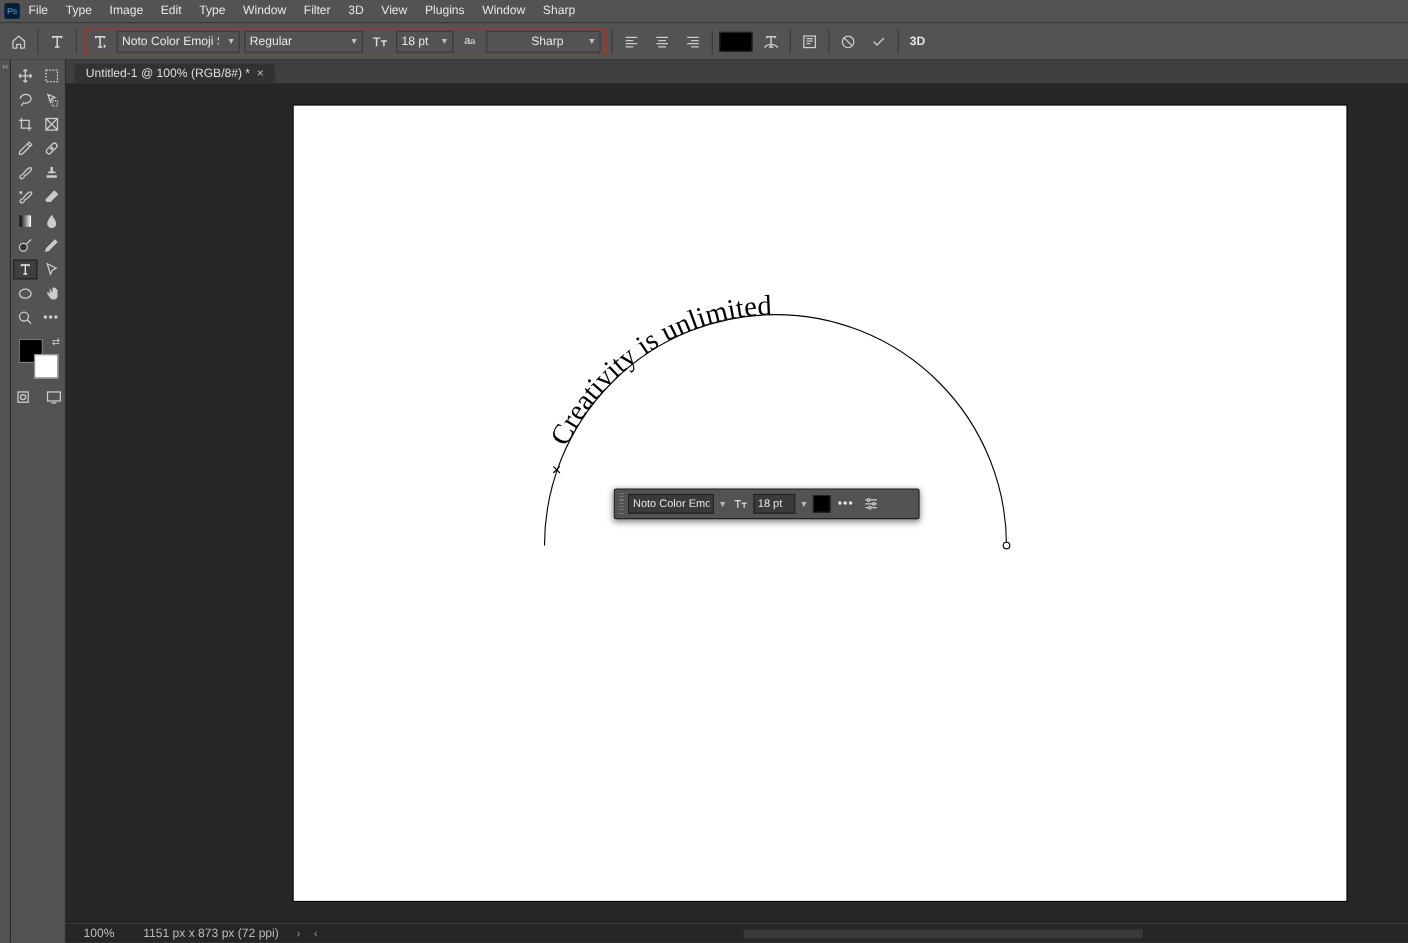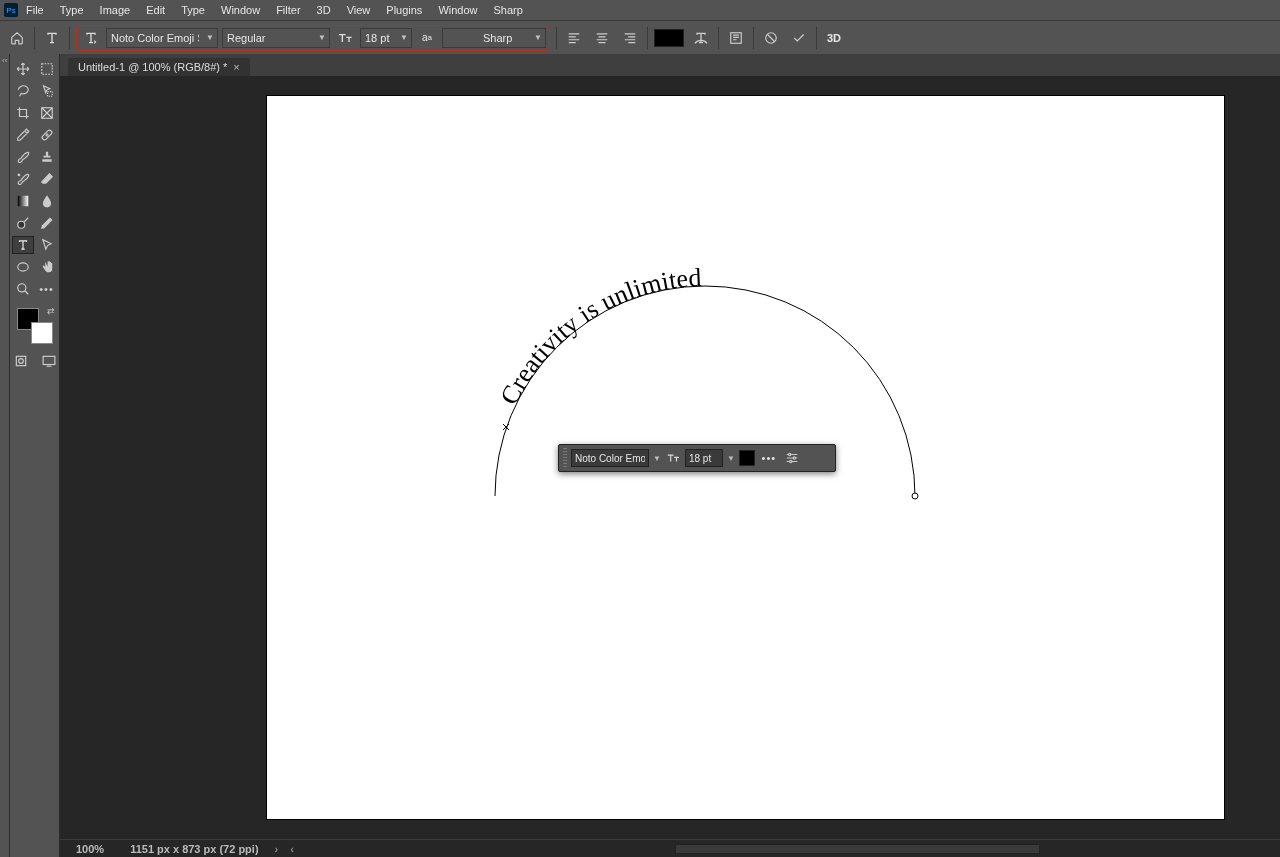--- a/index.html
+++ b/index.html
@@ -186,21 +186,20 @@
   font-size:10px; height:18px; padding:0 3px;
 }
 .float-panel .mini-swatch { width:16px;height:16px;background:#000;border:1px solid #222;}
 .statusbar {
   height:18px;
   background:#262626;
   border-top:1px solid #3a3a3a;
   display:flex;align-items:center;
   color:#bbb; font-size:11px;
   position:relative;
-  font-weight:bold;
 }
 .statusbar .zoom { padding:0 16px;}
 .statusbar .dim { padding:0 10px;text-align:center;}
 .statusbar .scroll {
   position:absolute; left:615px; width:365px; height:10px;
   background:#3a3a3a; border:1px solid #222;
 }
 svg { pointer-events:none; }
 </style>
 </head>

